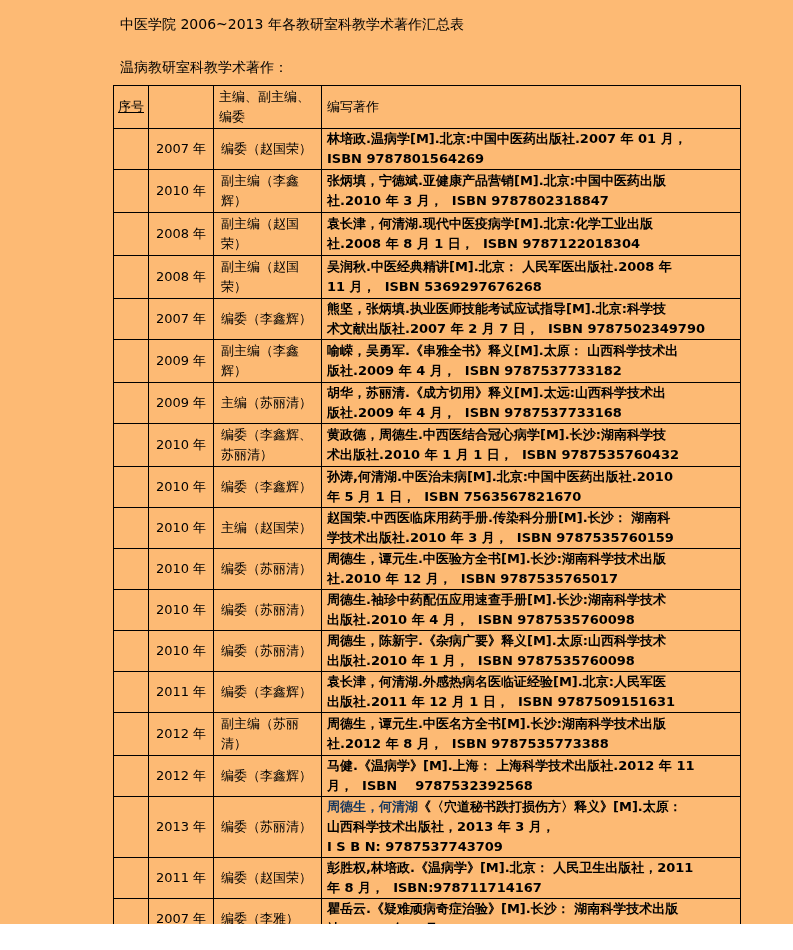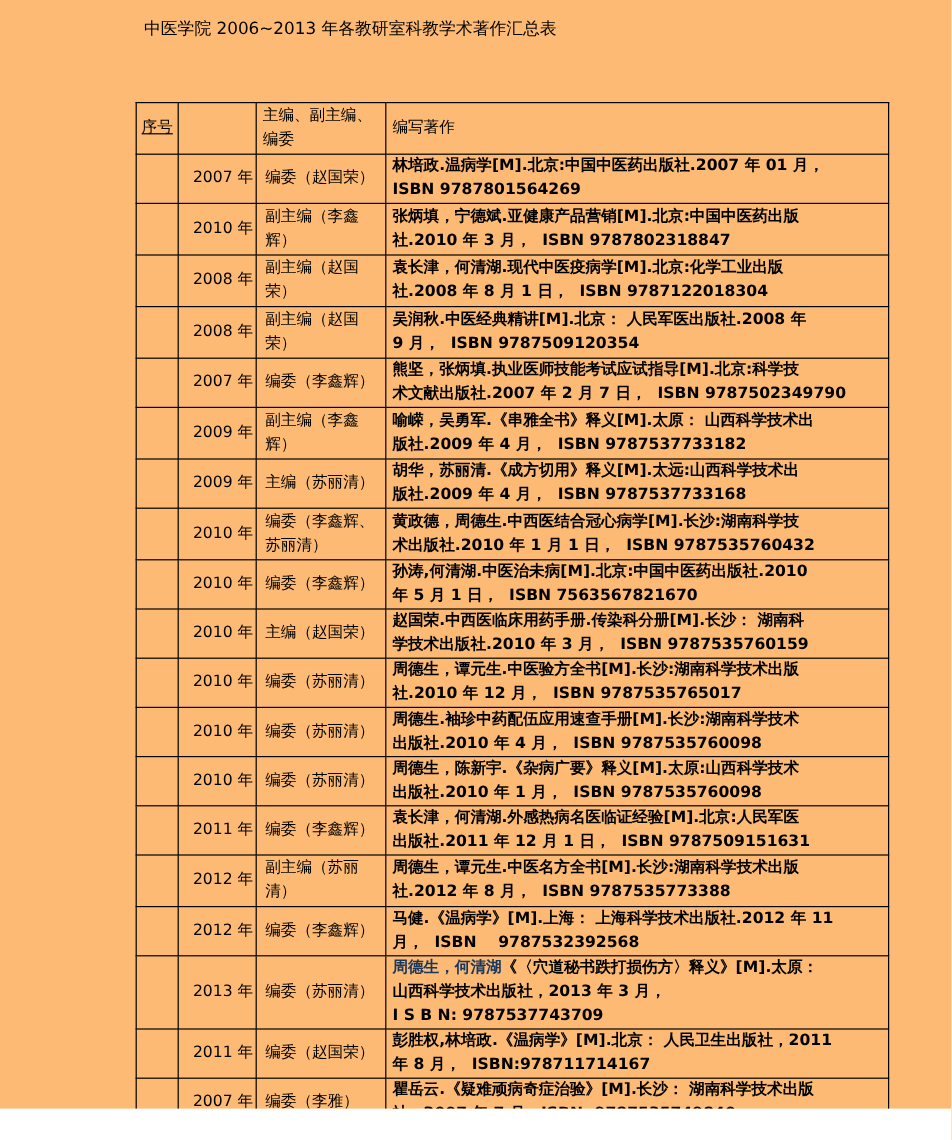--- a/index.html
+++ b/index.html
@@ -19,35 +19,36 @@
   }
   .pub-table th, .pub-table td {
     border:1px solid #000000;
     font-size:13px; line-height:20px; font-weight:normal;
     vertical-align:middle; padding:1px 5px;
     overflow:hidden;
   }
   .pub-table th { text-align:left; }
   th.h-index { text-align:center; padding:1px 2px;text-decoration:underline; }
   td.c-index { }
-  td.c-year { text-align:right; padding:4px 2px; white-space:nowrap; }
+  td.c-year { text-align:center; padding:4px 2px; white-space:nowrap; }
   td.c-role { padding:1px 7px;margin-left:12px; }
   td.c-work {
     white-space:pre-wrap; word-break:break-all;
     padding:0 5px; vertical-align:middle;font-weight:bold;
   }
   .work-link { color:#17375E; }
 </style>
 </head>
 <body>
 
 <div class="page">
 
   <div class="doc-title">中医学院 2006~2013 年各教研室科教学术著作汇总表</div>
 
+  <div class="section-heading">温病教研室科教学术著作：</div>
 
   <table class="pub-table">
     <colgroup>
       <col style="width:35px">
       <col style="width:65px">
       <col style="width:108px">
       <col style="width:419px">
     </colgroup>
     <thead>
       <tr>
@@ -80,21 +81,21 @@
       <td class="c-role">副主编（赵国荣）</td>
       <td class="c-work"><span>袁长津，何清湖.现代中医疫病学[M].北京:化学工业出版
 社.2008 年 8 月 1 日，  ISBN 9787122018304</span></td>
     </tr>
 
     <tr>
       <td class="c-index"></td>
       <td class="c-year">2008 年</td>
       <td class="c-role">副主编（赵国荣）</td>
       <td class="c-work"><span>吴润秋.中医经典精讲[M].北京： 人民军医出版社.2008 年
-9 月，  ISBN 9787509120354</span></td>
+11 月，  ISBN 5369297676268</span></td>
     </tr>
 
     <tr>
       <td class="c-index"></td>
       <td class="c-year">2007 年</td>
       <td class="c-role">编委（李鑫辉）</td>
       <td class="c-work"><span>熊坚，张炳填.执业医师技能考试应试指导[M].北京:科学技
 术文献出版社.2007 年 2 月 7 日，  ISBN 9787502349790</span></td>
     </tr>
 

